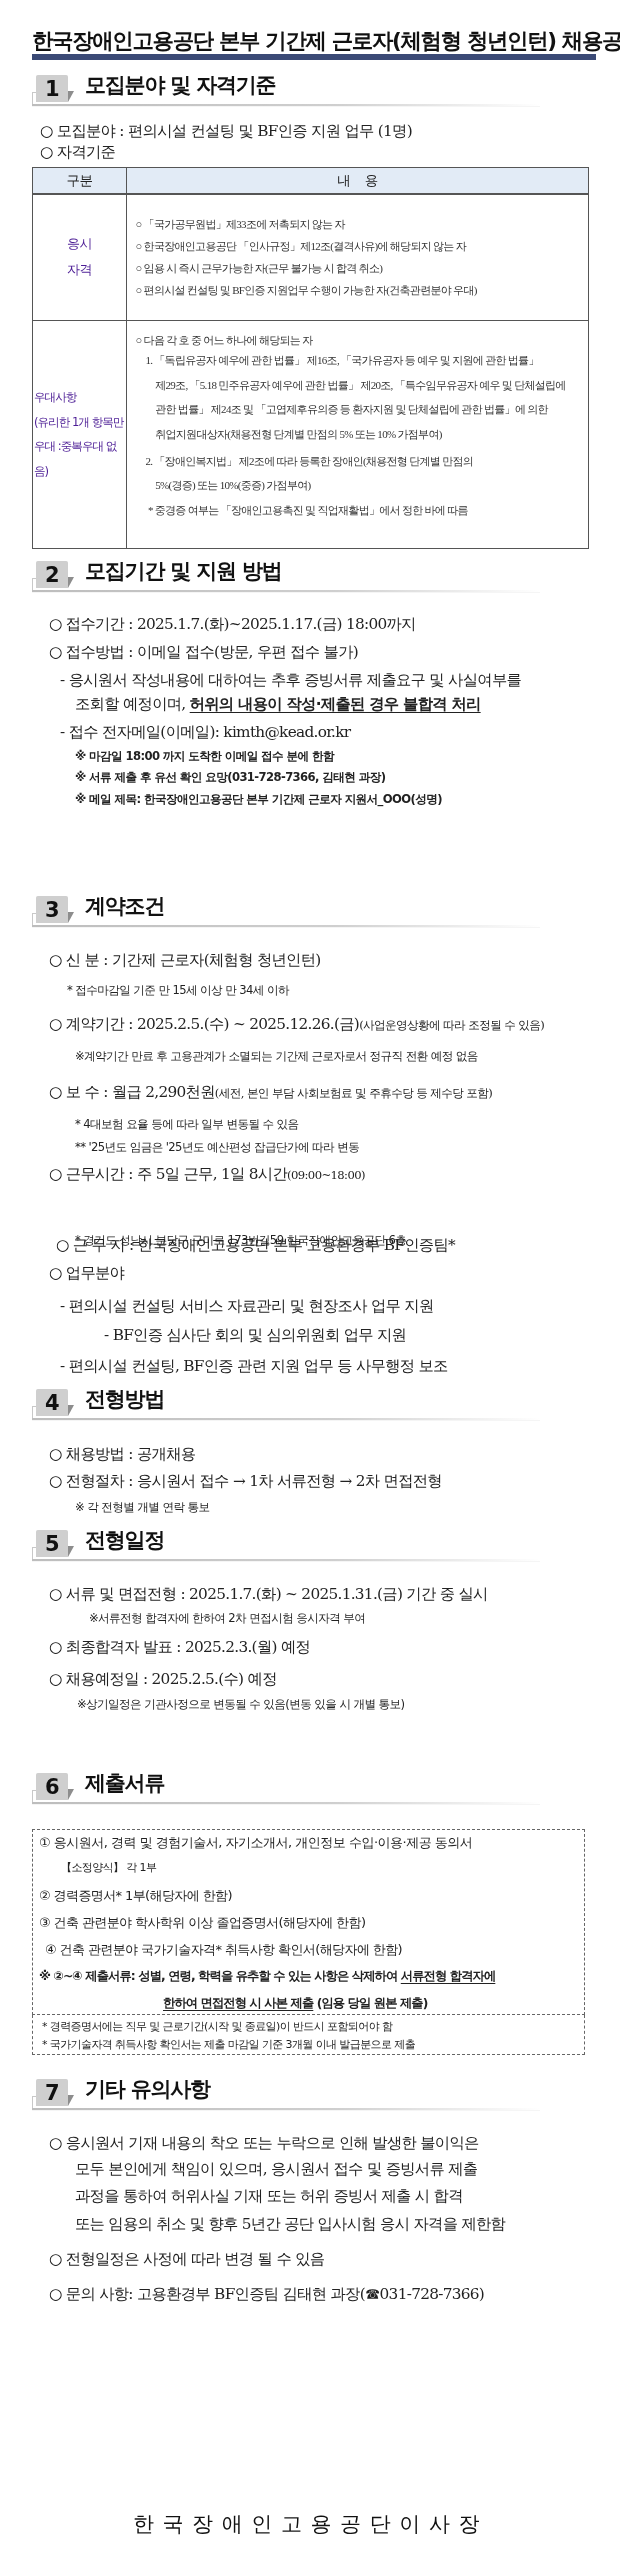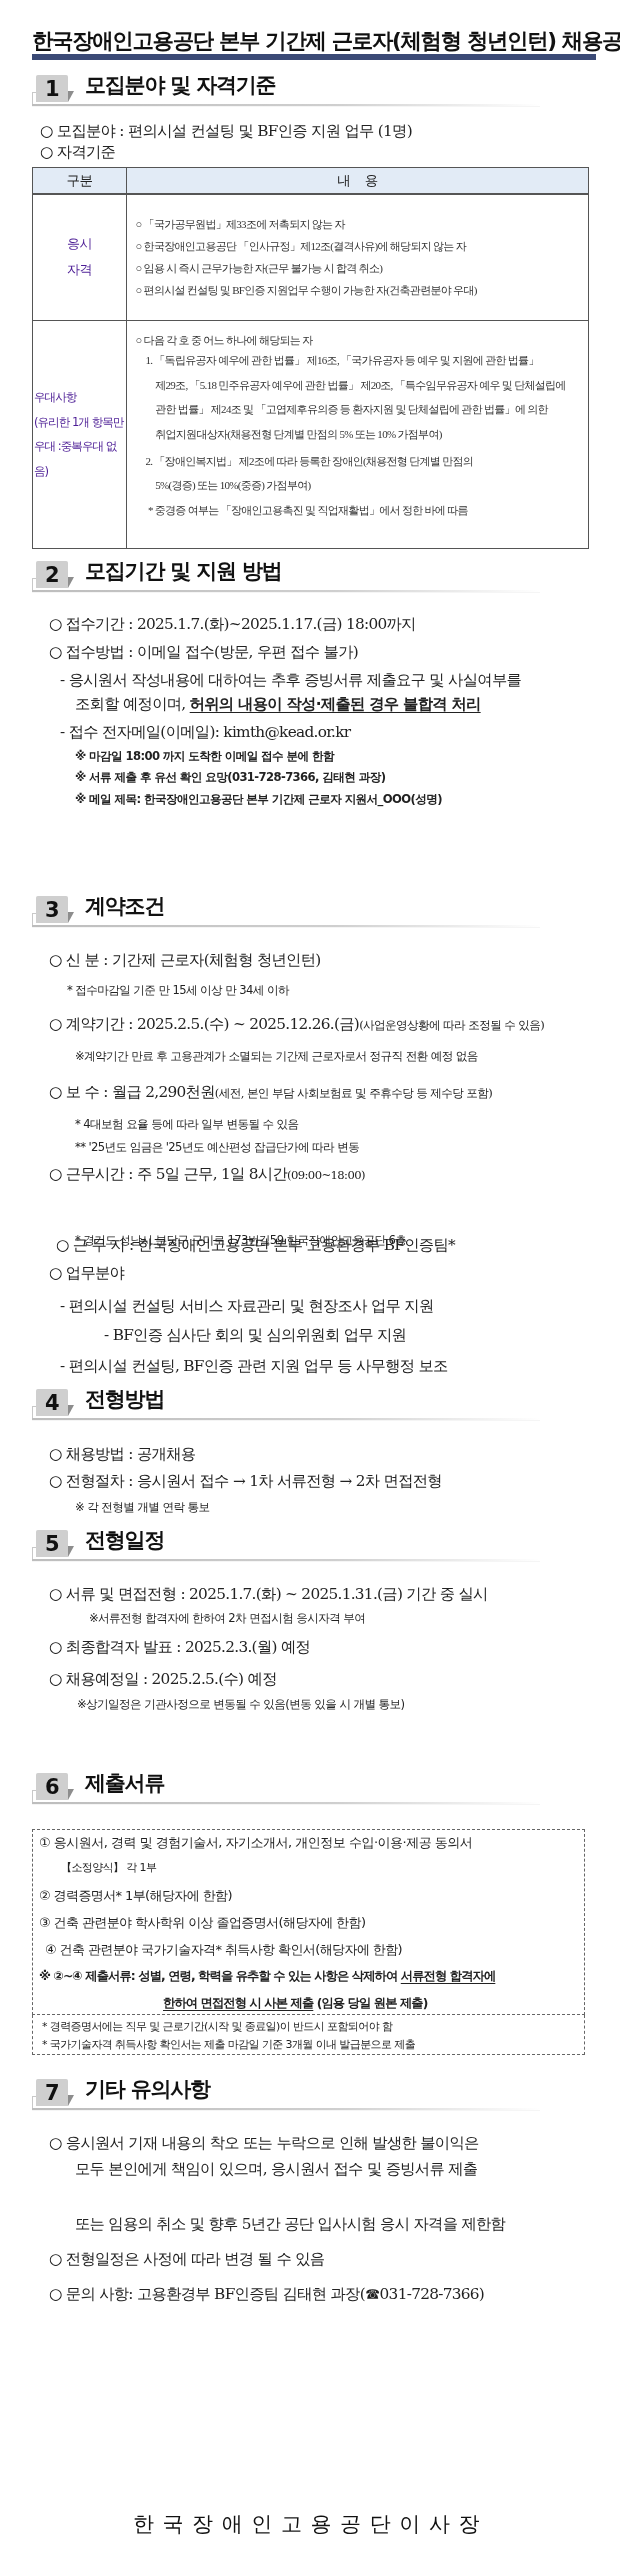--- a/index.html
+++ b/index.html
@@ -252,20 +252,21 @@
 
   <div class="sec" style="top:2079px;">
     <div class="bracket"></div>
     <div class="badge">7</div>
     <div class="tri"></div>
     <div class="heading">기타 유의사항</div>
     <div class="underline"></div>
   </div>
   <div class="line" style="left:49px; top:2133px;">○ 응시원서 기재 내용의 착오 또는 누락으로 인해 발생한 불이익은</div>
   <div class="line" style="left:75px; top:2159px;">모두 본인에게 책임이 있으며, 응시원서 접수 및 증빙서류 제출</div>
+  <div class="line" style="left:75px; top:2186px;">과정을 통하여 허위사실 기재 또는 허위 증빙서 제출 시 합격</div>
   <div class="line" style="left:75px; top:2214px;">또는 임용의 취소 및 향후 5년간 공단 입사시험 응시 자격을 제한함</div>
   <div class="line" style="left:49px; top:2249px;">○ 전형일정은 사정에 따라 변경 될 수 있음</div>
   <div class="line" style="left:49px; top:2284px;">
     <span>○ 문의 사항: 고용환경부 BF인증팀 김태현 과장(</span><span>☎</span><span>031-728-7366)</span>
   </div>
 
   <div class="center-sign">한국장애인고용공단이사장</div>
 
 </div>
 

